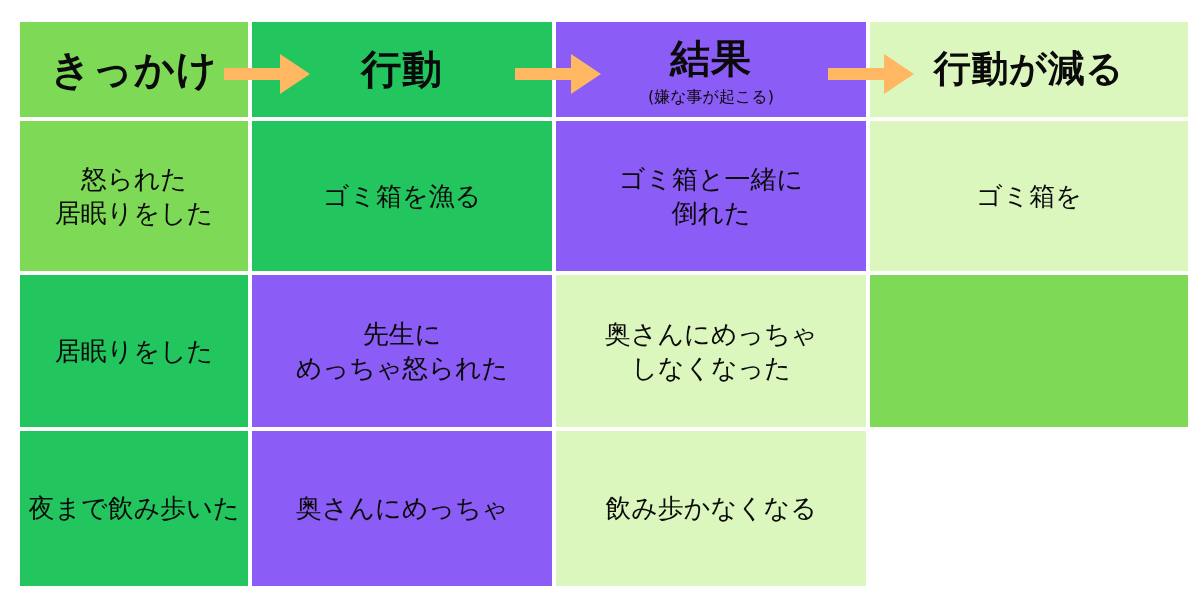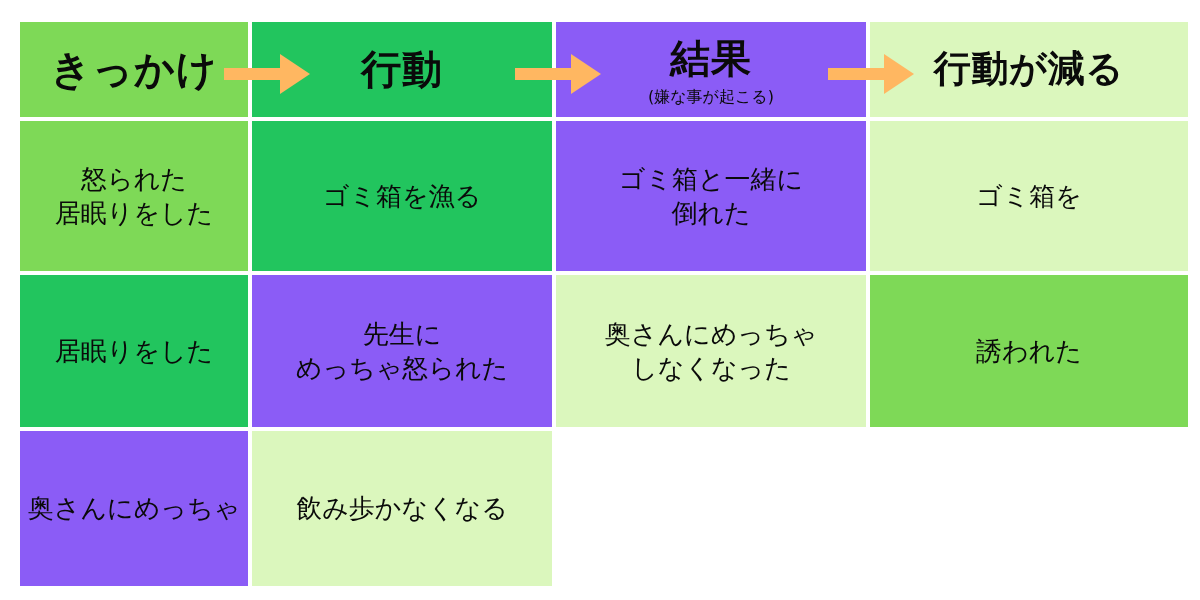--- a/index.html
+++ b/index.html
@@ -127,21 +127,23 @@
     <div class="cell c2 body-cell">
       <span class="ln">先生に</span>
       <span class="ln">めっちゃ怒られた</span>
     </div>
     <div class="cell c3 body-cell">
       <span class="ln">奥さんにめっちゃ</span>
       <span class="ln">しなくなった</span>
     </div>
 
     <div class="cell c0 body-cell">
-      <span class="ln">誘われた</span>
+    </div>
+    <div class="cell c1 body-cell">
+      <span class="ln">夜まで飲み歩いた</span>
     </div>
     <div class="cell c2 body-cell">
       <span class="ln">奥さんにめっちゃ</span>
     </div>
     <div class="cell c3 body-cell">
       <span class="ln">飲み歩かなくなる</span>
     </div>
 
   </div>
 

